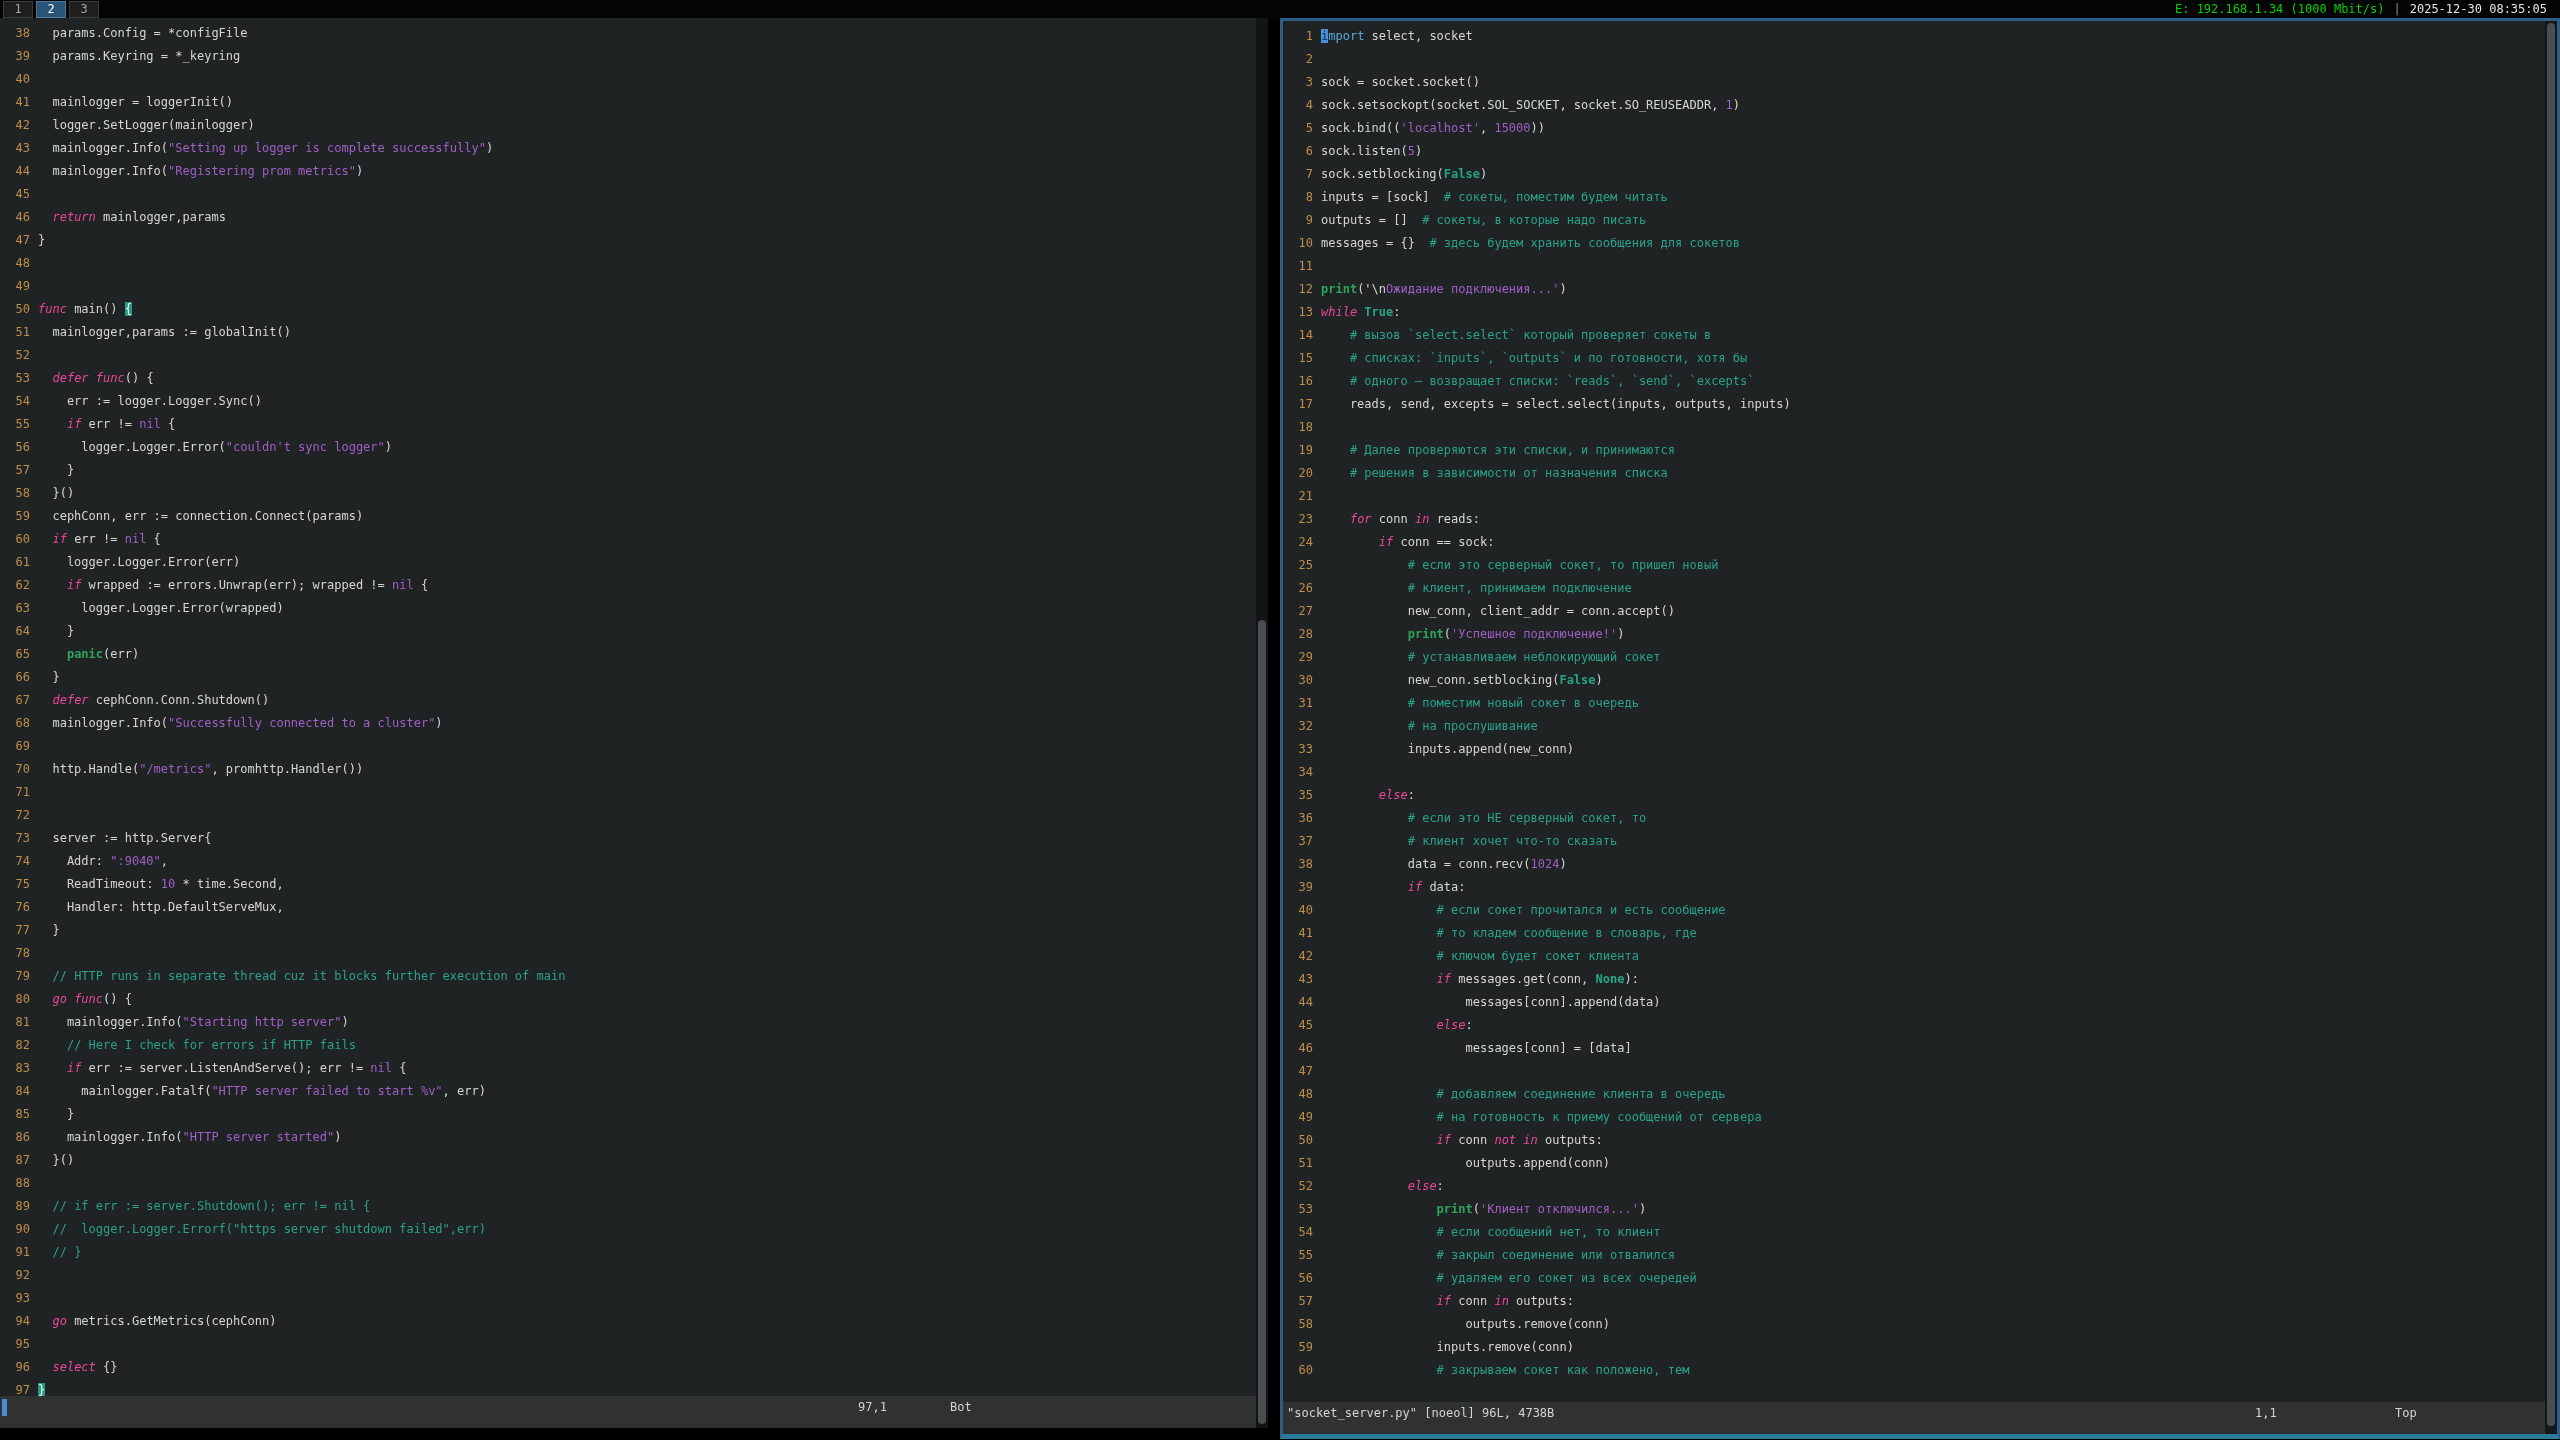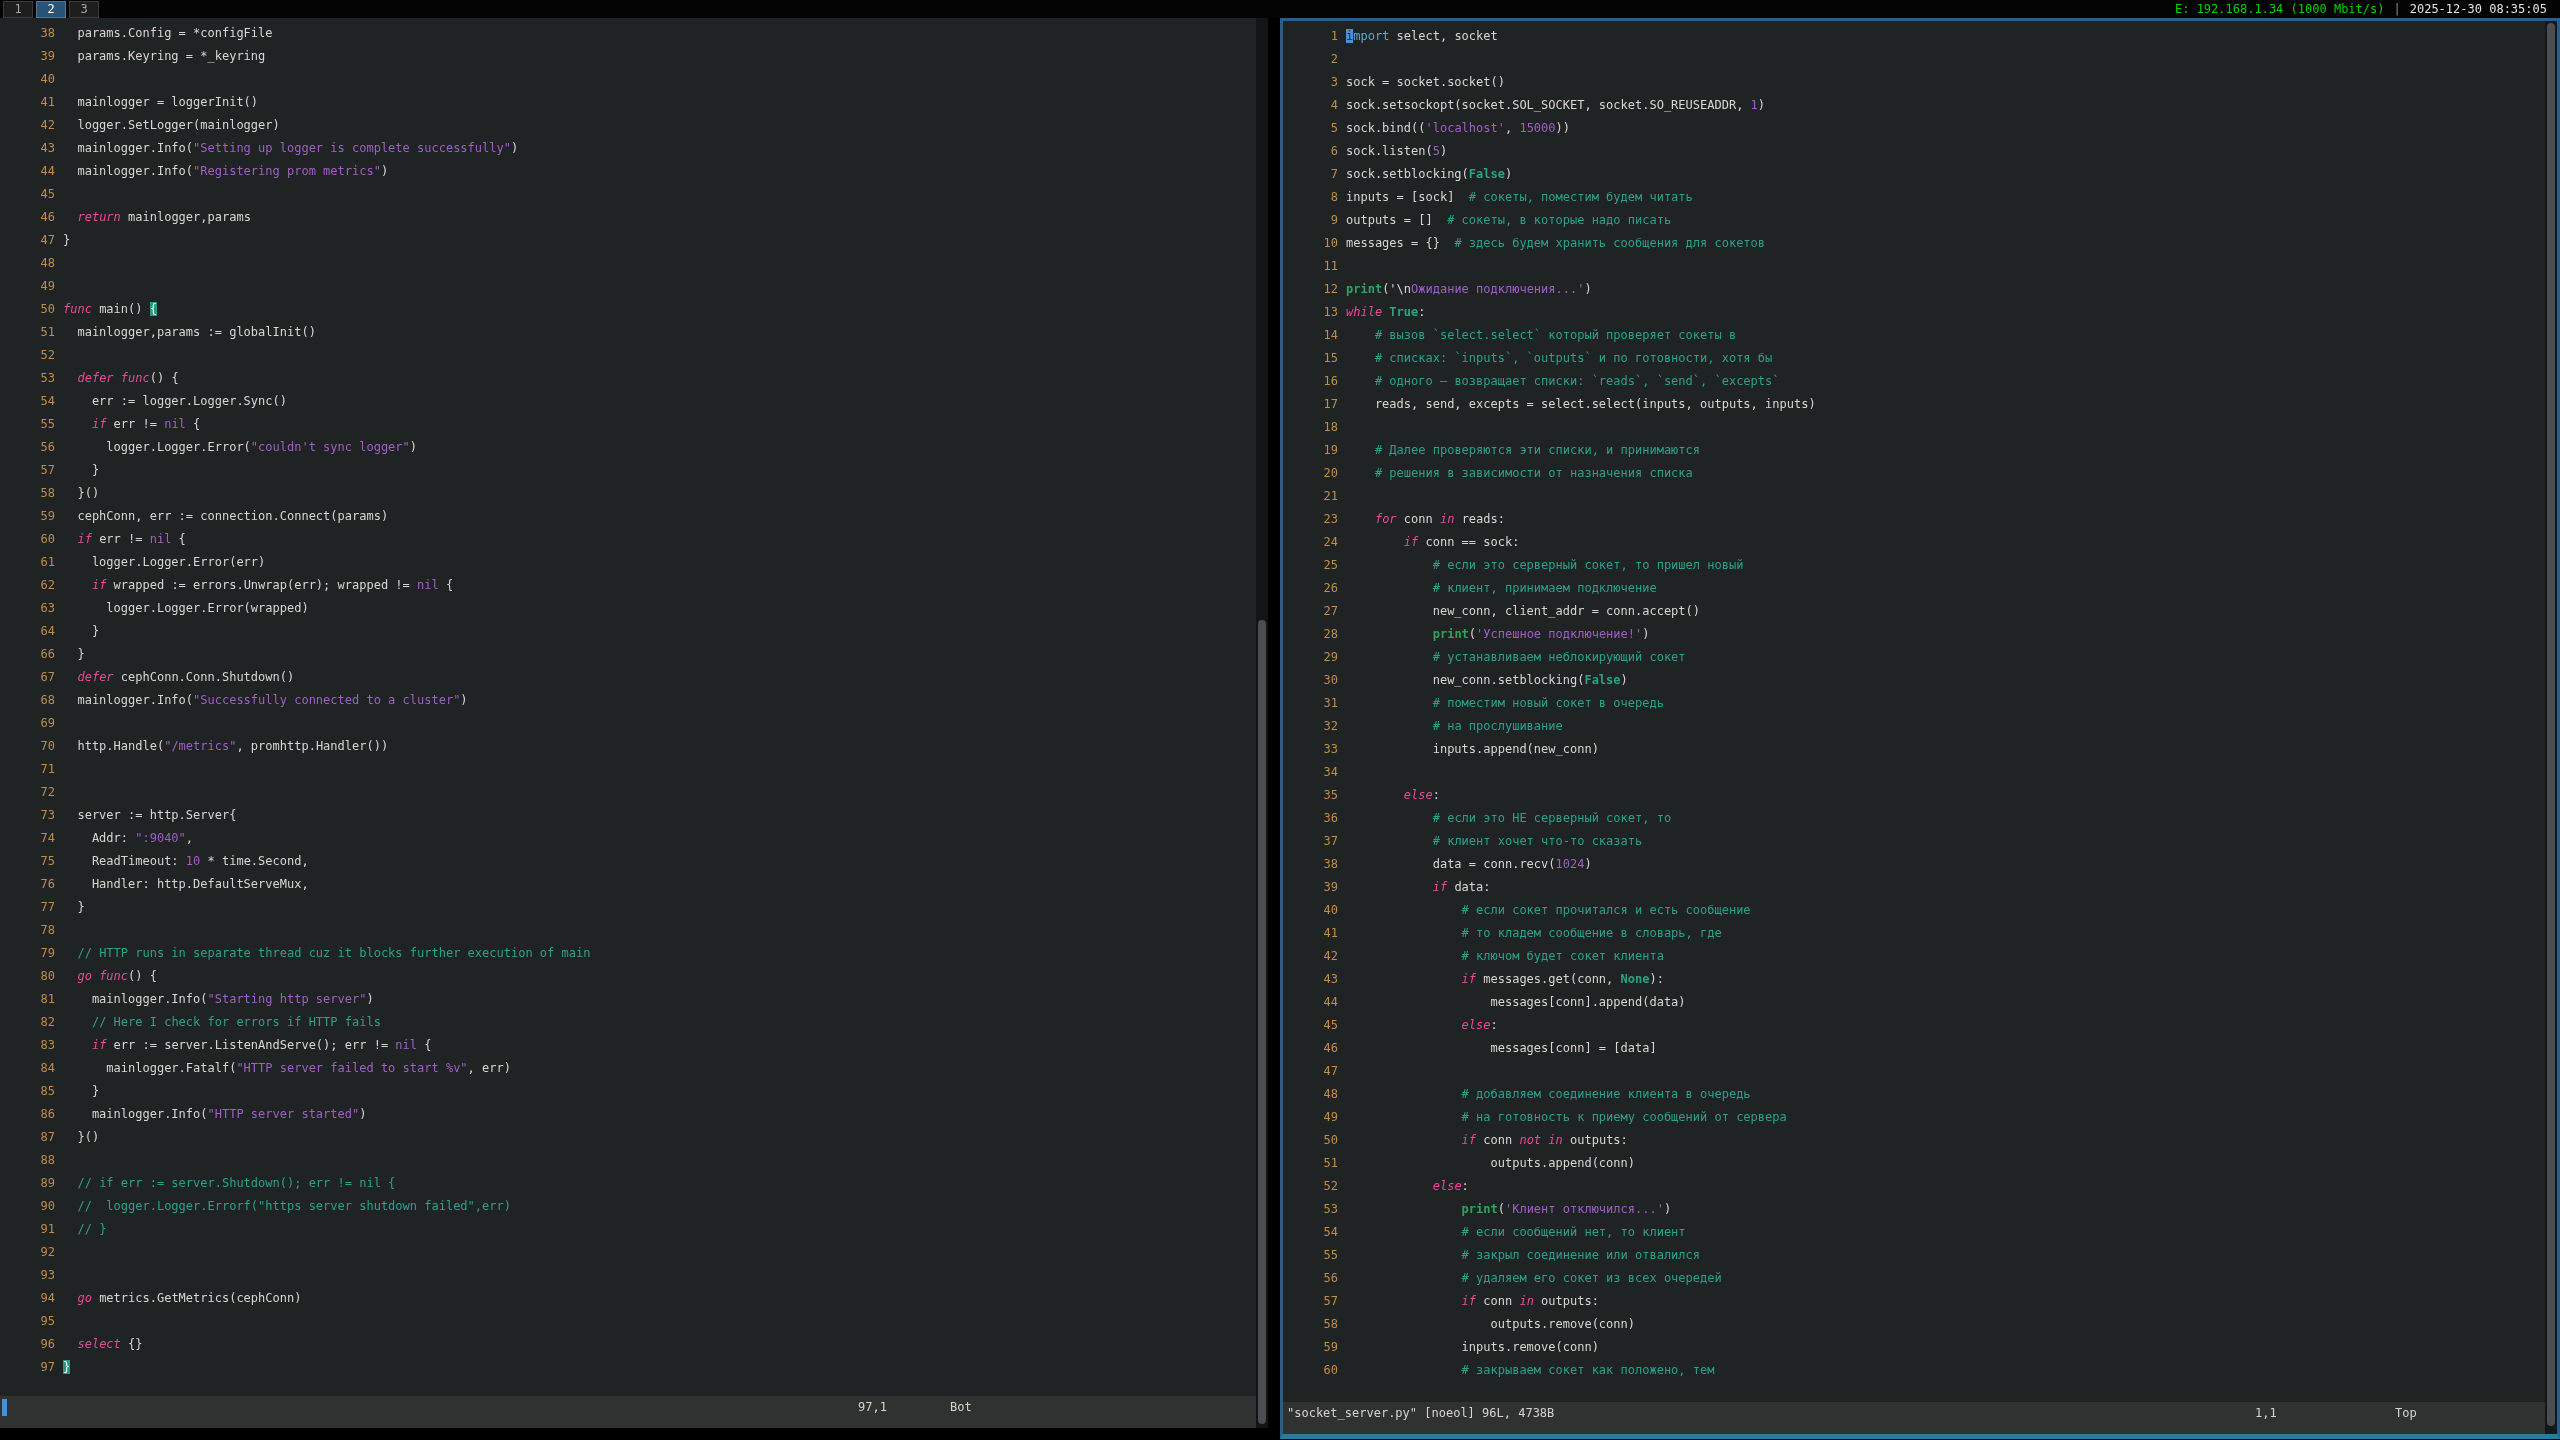--- a/index.html
+++ b/index.html
@@ -15,21 +15,21 @@
   .net{color:#00d300;}
   .sep{color:#8a8a8a;}
   .clock{color:#e4e4e4;}
   
   .desktop{position:absolute;left:0;top:18px;width:2560px;height:1422px;background:#000;}
   .pane{background:#1f2324;}
   .pane-left{position:absolute;left:0;top:0;width:1256px;height:1410px;}
   .pane-right{position:absolute;left:1280px;top:0;width:1280px;height:1421px;box-sizing:border-box;
               border-top:3px solid #2d5f86;border-left:3px solid #2d5f86;border-right:3px solid #2d5f86;
               border-bottom:5px solid #2a7d99;}
-  .code{position:absolute;left:0;top:0;right:0;padding-top:4px;overflow:hidden;margin-left:25px;}
+  .code{position:absolute;left:0;top:0;right:0;padding-top:4px;overflow:hidden;}
   .pane-right .code{right:14px;}
   .row{height:23px;display:flex;white-space:pre;font-size:12px;line-height:23px;color:#d8d6d1;}
   .ln{flex:none;width:30px;text-align:right;color:#c08d4a;}
   .src{padding-left:8px;}
   .sg-d{color:#d8d6d1;}
   .sg-k{color:#ec4899;font-style:italic;}
   .sg-s{color:#a05fc5;}
   .sg-c{color:#2aa18a;}
   .sg-b{color:#2fa35e;font-weight:bold;}
   .sg-t{color:#27a583;font-weight:bold;}
@@ -95,20 +95,21 @@
           <div class="row"><span class="ln">55</span><span class="src"><span class="sg-d">    </span><span class="sg-k">if</span><span class="sg-d"> err != </span><span class="sg-s">nil</span><span class="sg-d"> {</span></span></div>
           <div class="row"><span class="ln">56</span><span class="src"><span class="sg-d">      logger.Logger.Error(</span><span class="sg-s">"couldn't sync logger"</span><span class="sg-d">)</span></span></div>
           <div class="row"><span class="ln">57</span><span class="src"><span class="sg-d">    }</span></span></div>
           <div class="row"><span class="ln">58</span><span class="src"><span class="sg-d">  }()</span></span></div>
           <div class="row"><span class="ln">59</span><span class="src"><span class="sg-d">  cephConn, err := connection.Connect(params)</span></span></div>
           <div class="row"><span class="ln">60</span><span class="src"><span class="sg-d">  </span><span class="sg-k">if</span><span class="sg-d"> err != </span><span class="sg-s">nil</span><span class="sg-d"> {</span></span></div>
           <div class="row"><span class="ln">61</span><span class="src"><span class="sg-d">    logger.Logger.Error(err)</span></span></div>
           <div class="row"><span class="ln">62</span><span class="src"><span class="sg-d">    </span><span class="sg-k">if</span><span class="sg-d"> wrapped := errors.Unwrap(err); wrapped != </span><span class="sg-s">nil</span><span class="sg-d"> {</span></span></div>
           <div class="row"><span class="ln">63</span><span class="src"><span class="sg-d">      logger.Logger.Error(wrapped)</span></span></div>
           <div class="row"><span class="ln">64</span><span class="src"><span class="sg-d">    }</span></span></div>
+          <div class="row"><span class="ln">65</span><span class="src"><span class="sg-d">    </span><span class="sg-b">panic</span><span class="sg-d">(err)</span></span></div>
           <div class="row"><span class="ln">66</span><span class="src"><span class="sg-d">  }</span></span></div>
           <div class="row"><span class="ln">67</span><span class="src"><span class="sg-d">  </span><span class="sg-k">defer</span><span class="sg-d"> cephConn.Conn.Shutdown()</span></span></div>
           <div class="row"><span class="ln">68</span><span class="src"><span class="sg-d">  mainlogger.Info(</span><span class="sg-s">"Successfully connected to a cluster"</span><span class="sg-d">)</span></span></div>
           <div class="row"><span class="ln">69</span><span class="src"></span></div>
           <div class="row"><span class="ln">70</span><span class="src"><span class="sg-d">  http.Handle(</span><span class="sg-s">"/metrics"</span><span class="sg-d">, promhttp.Handler())</span></span></div>
           <div class="row"><span class="ln">71</span><span class="src"></span></div>
           <div class="row"><span class="ln">72</span><span class="src"></span></div>
           <div class="row"><span class="ln">73</span><span class="src"><span class="sg-d">  server := http.Server{</span></span></div>
           <div class="row"><span class="ln">74</span><span class="src"><span class="sg-d">    Addr: </span><span class="sg-s">":9040"</span><span class="sg-d">,</span></span></div>
           <div class="row"><span class="ln">75</span><span class="src"><span class="sg-d">    ReadTimeout: </span><span class="sg-s">10</span><span class="sg-d"> * time.Second,</span></span></div>

